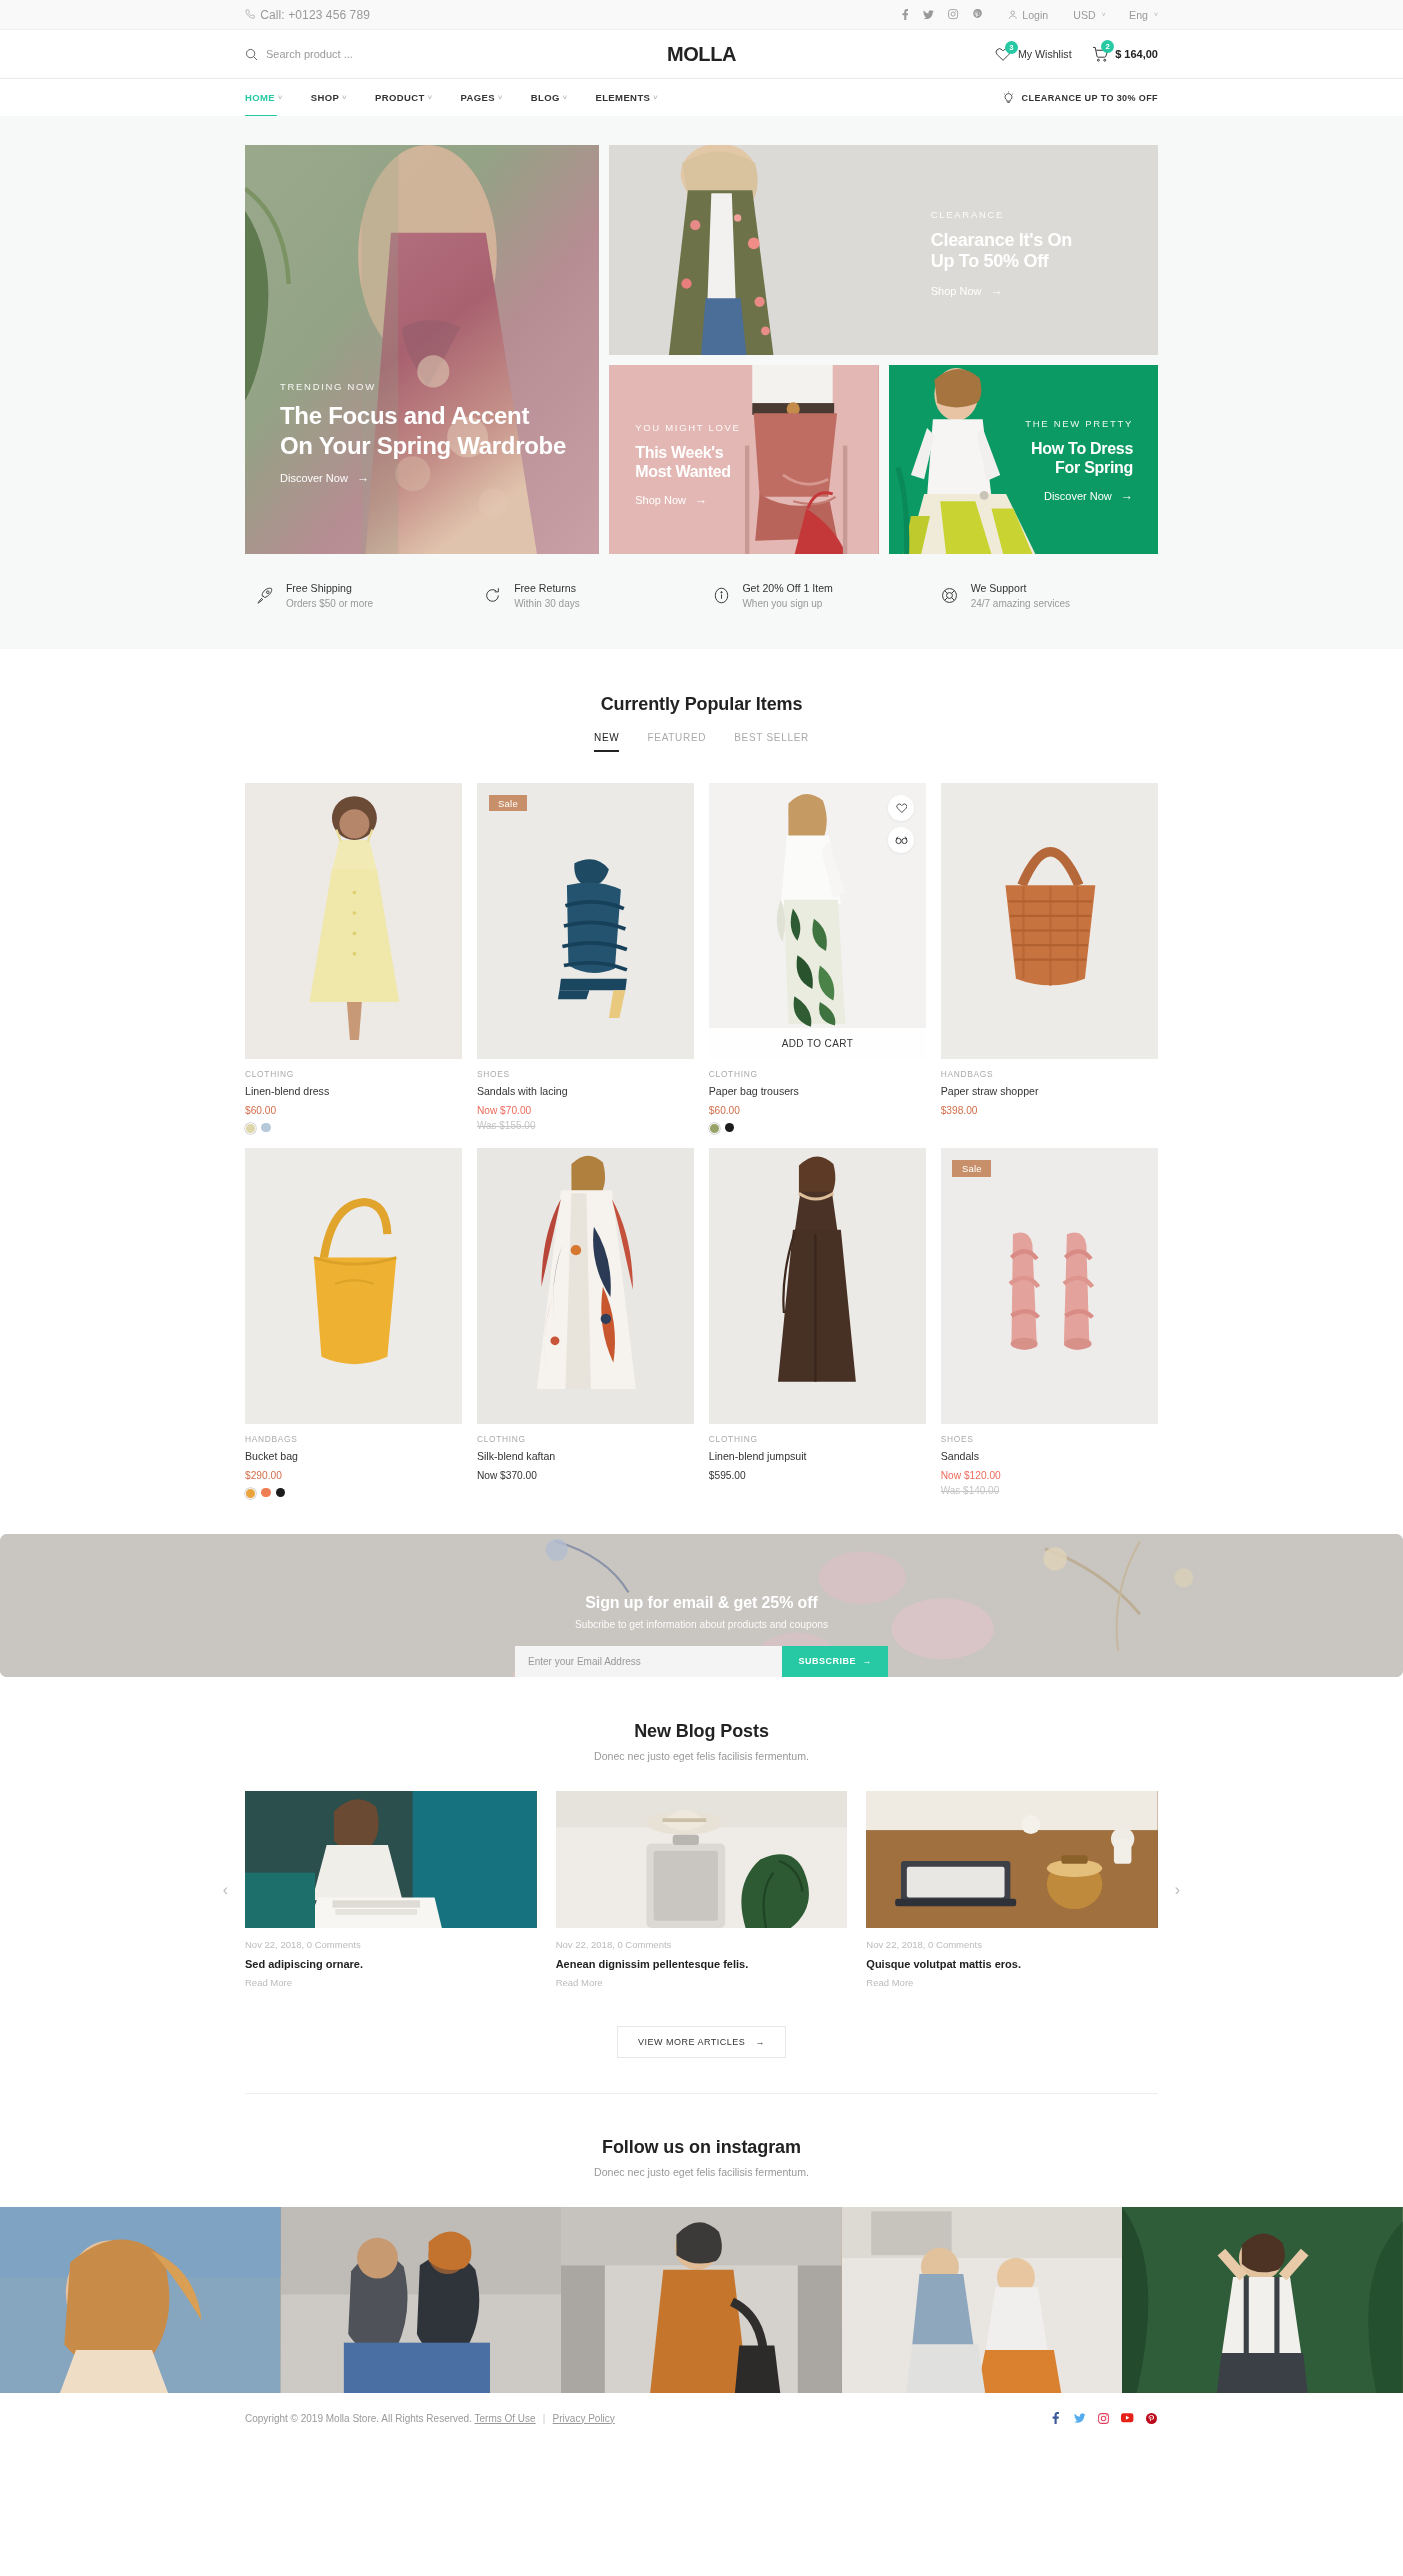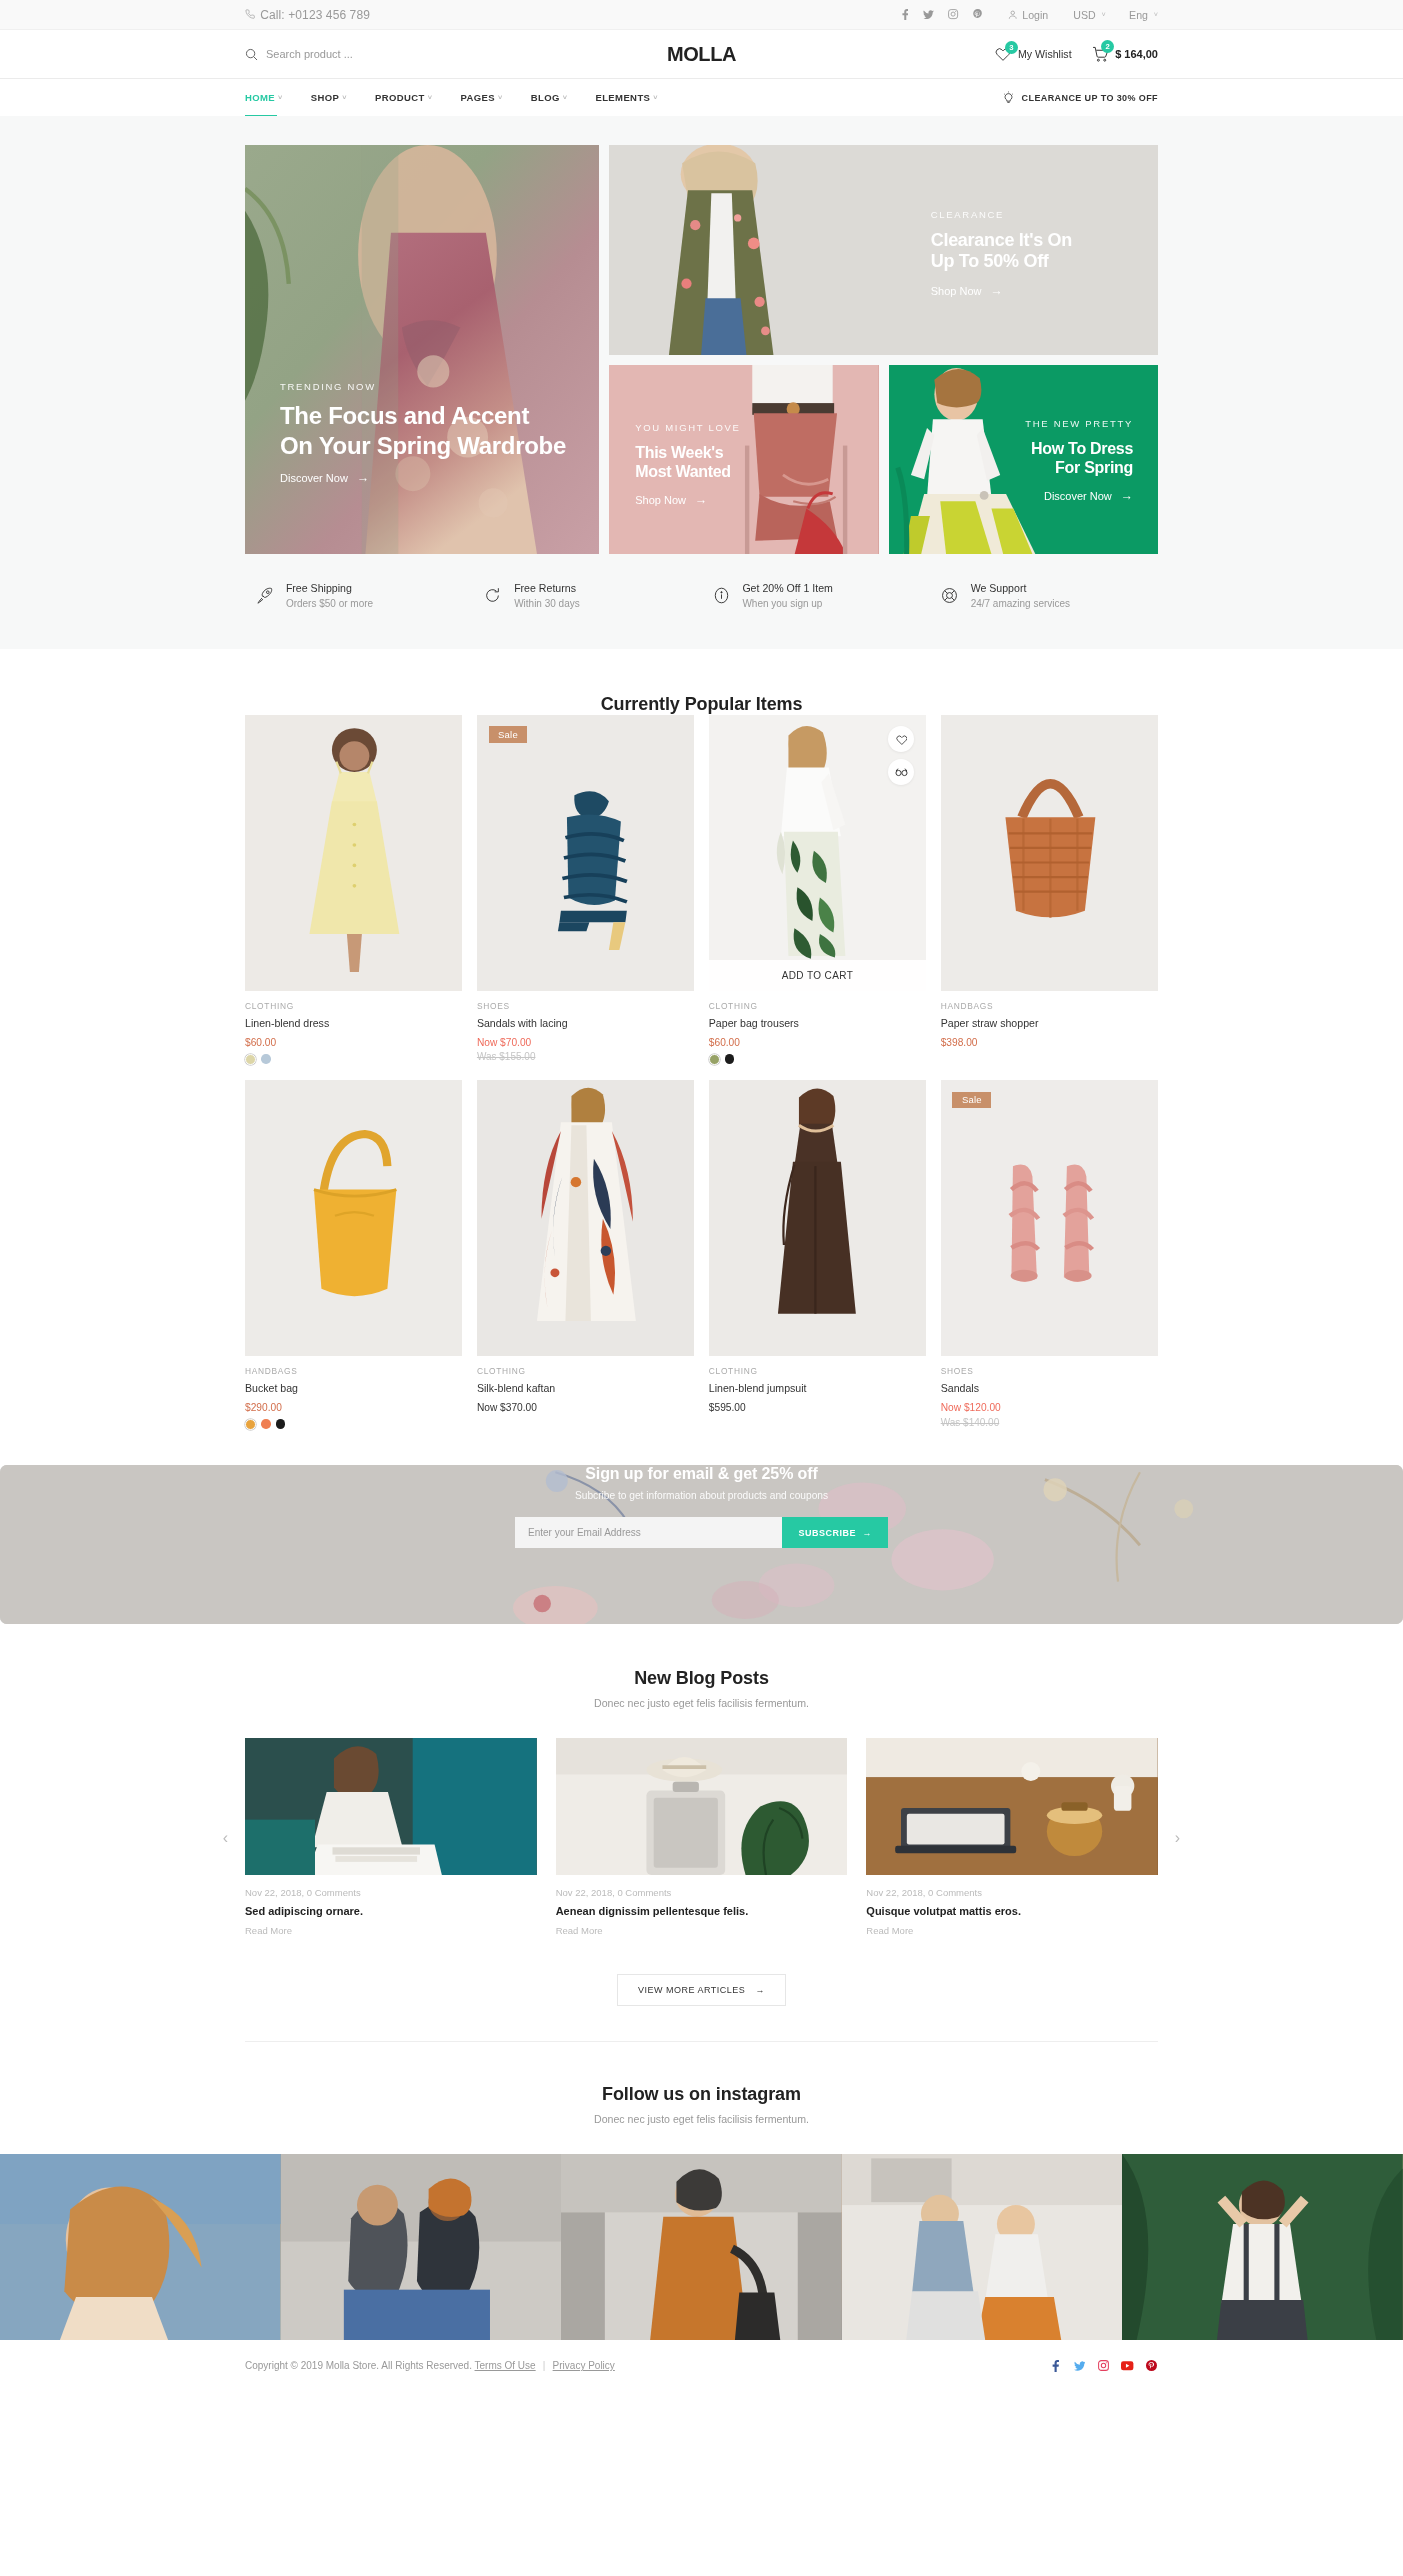--- a/index.html
+++ b/index.html
@@ -143,23 +143,23 @@
   .prod-price { font-size: 10.2px; color: #d26e4b; }
   .prod-price.now { color: #ef6b5b; }
   .prod-was { font-size: 10px; color: #c5c5c5; text-decoration: line-through; margin-top: 3.7px; }
   .price-dark { color: #333; }
   .swatches { display: flex; gap: 5.1px; margin-top: 6.6px; }
   .sw { width: 9.5px; height: 9.5px; border-radius: 50%; display: block; }
   .sw.ring { box-shadow: 0 0 0 0.7px #ccc; border: 1.5px solid #fff; width:11px; height:11px; }
 
   
   .newsletter {
-    height: 159px; position: relative; overflow: hidden;
+    height: 143px; position: relative; overflow: hidden;
     background: linear-gradient(110deg,#c9c9c9 0%, #c2c1bf 25%, #cfc9c6 50%, #c6c3c0 75%, #c9c6c2 100%);
-    display: flex; align-items: flex-start; justify-content: center; border-radius: 7px;
+    display: flex; align-items: flex-end; justify-content: center; border-radius: 7px;
   }
   .nl-inner { position: relative; z-index: 5; text-align: center; width: 409px; }
   .nl-title { font-size: 16px; font-weight: 800; color: #fff; letter-spacing: -0.1px; }
   .nl-sub { font-size: 10.2px; color: rgba(255,255,255,.92); margin-top: 6.6px; margin-bottom: 16px; }
   .nl-form { display: flex; height: 31px; width: 373px; margin: 0 auto; }
   .nl-form input {
     flex: 1; border: none; outline: none; background: #f4f4f4;
     padding: 0 13px; font-size: 10px; color: #777; font-family: inherit;
   }
   .nl-form input::placeholder { color: #999; }
@@ -555,20 +555,25 @@
             <p>24/7 amazing services</p>
           </div>
         </div>
       </div>
     </div>
   </div>
 
   <div class="products-section">
     <div class="container">
       <div class="sec-title">Currently Popular Items</div>
+      <div class="tabs">
+        <a class="tab active" href="#">NEW</a>
+        <a class="tab" href="#">FEATURED</a>
+        <a class="tab" href="#">BEST SELLER</a>
+      </div>
 
       <div class="prod-grid">
 
         <div class="prod-card">
           <div class="prod-media">
             <svg width="100%" height="100%" viewBox="0 0 290 378" preserveAspectRatio="none">
               <rect width="290" height="378" fill="#edeae6"></rect>
               <circle cx="146" cy="48" r="30" fill="#6b4a36"></circle>
               <circle cx="146" cy="56" r="20" fill="#b5866a"></circle>
               <path d="M126 78 L166 78 L176 120 L116 120 Z" fill="#f2eab4"></path>

